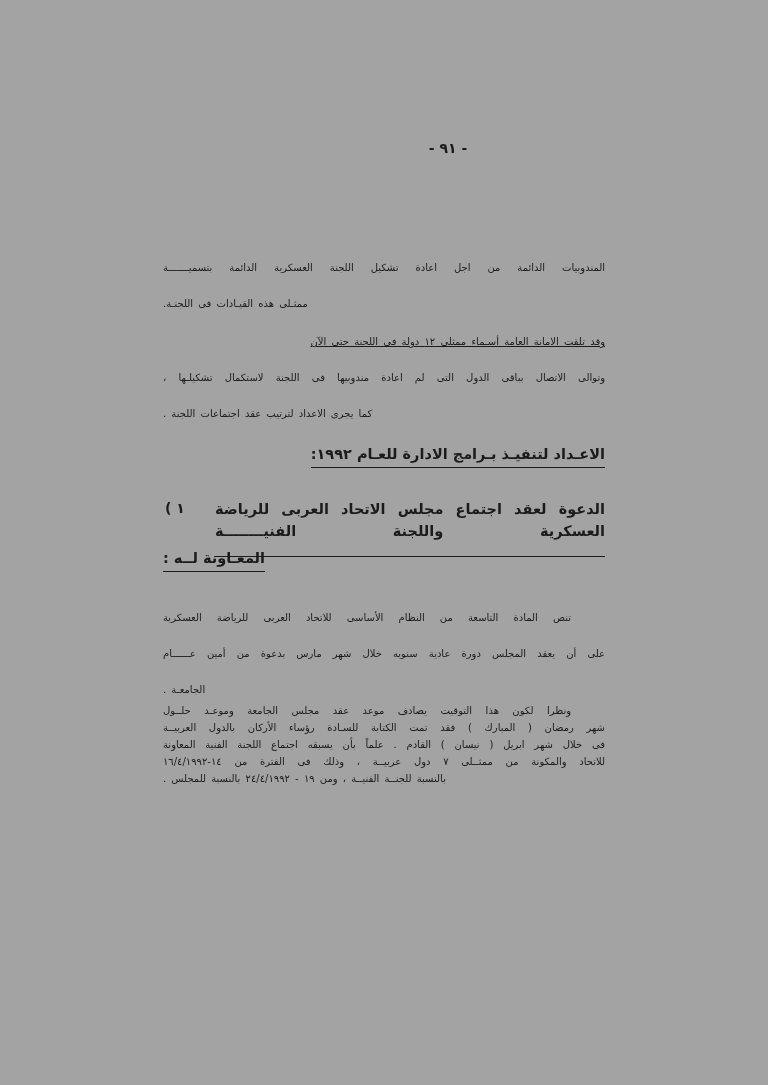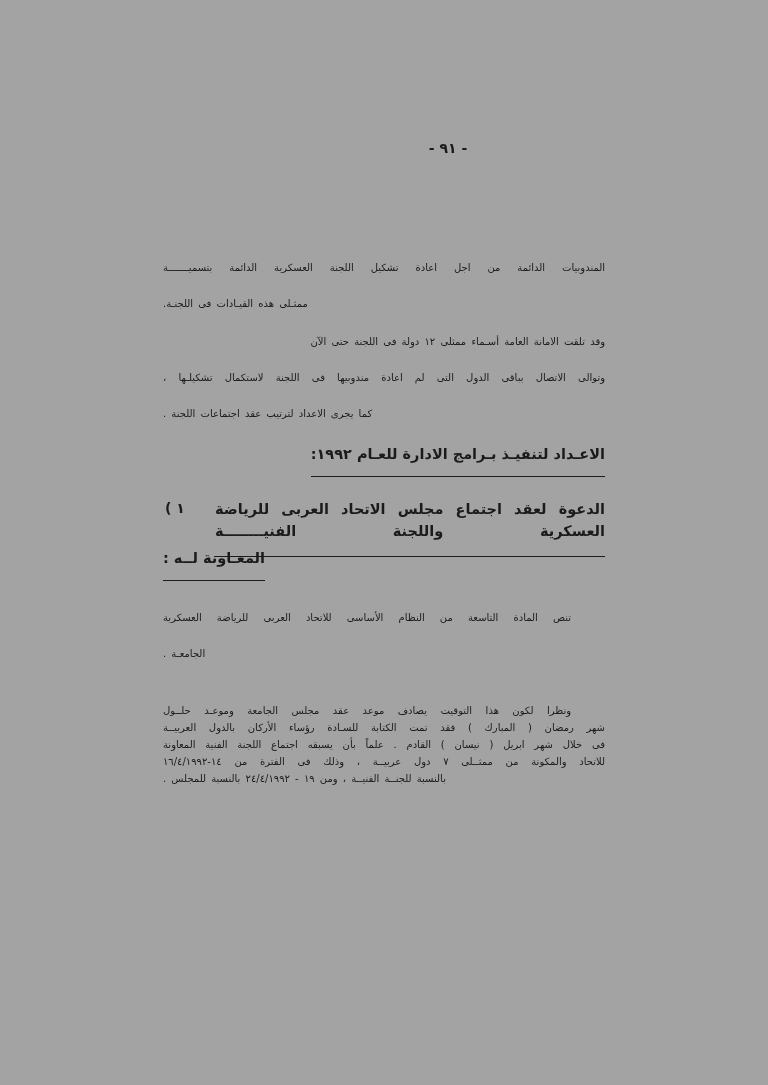--- a/index.html
+++ b/index.html
@@ -25,40 +25,40 @@
   .line {
     font-size: 10px;
     line-height: 36px;
     word-spacing: 2px;
     white-space: normal;
   }
   .just {
     text-align: justify;
     text-align-last: justify;
   }
-  .right { text-align: right; }
+  .right { text-align: right; text-decoration: underline; }
   .left  { text-align: left; }
   .indent { text-indent: 34px; }
   .pagenum {
     position: absolute;
     top: 140px;
     left: 400px;
     width: 96px;
     text-align: center;
     font-size: 14px;
     letter-spacing: 2px;
     font-weight: bold;
   }
   .heading {
     font-weight: bold;
     font-size: 14.5px;
   }
   .underlined {
     display: inline-block;
-    padding-bottom: 14px;
+    padding-bottom: 5px;
     border-bottom: 1.6px solid #1b1b1b;
   }
   .item-row {
     position: relative;
     min-height: 38px;
   }
   .item-marker {
     position: absolute;
     left: 2px;
     top: 2px;
@@ -101,20 +101,21 @@
     <span class="item-marker">١ )</span>
     <div class="item-title just">الدعوة لعقد اجتماع مجلس الاتحاد العربى للرياضة العسكرية واللجنة الفنيــــــــة</div>
   </div>
 
   <div class="block left" style="top:548px">
     <span class="heading underlined">المعـاونة لــه :</span>
   </div>
 
   <div class="block" style="top:600px">
     <div class="line just indent">تنص المادة التاسعة من النظام الأساسى للاتحاد العربى للرياضة العسكرية</div>
+    <div class="line just">على أن يعقد المجلس دورة عادية سنويه خلال شهر مارس بدعوة من أمين عــــــام</div>
     <div class="line left">الجامعـة .</div>
   </div>
 
   <div class="block tight" style="top:702px">
     <div class="line just indent">ونظرا لكون هذا التوقيت يصادف موعد عقد مجلس الجامعة وموعـد حلــول</div>
     <div class="line just">شهر رمضان ( المبارك ) فقد تمت الكتابة للسـادة رؤساء الأركان بالدول العربيــة</div>
     <div class="line just">فى خلال شهر ابريل ( نيسان ) القادم . علماً بأن يسبقه اجتماع اللجنة الفنية المعاونة</div>
     <div class="line just">للاتحاد والمكونة من ممثــلى ٧ دول عربيــة ، وذلك فى الفترة من ١٤-١٦/٤/١٩٩٢</div>
     <div class="line left">بالنسبة للجنــة الفنيــة ، ومن ١٩ - ٢٤/٤/١٩٩٢ بالنسبة للمجلس .</div>
   </div>

